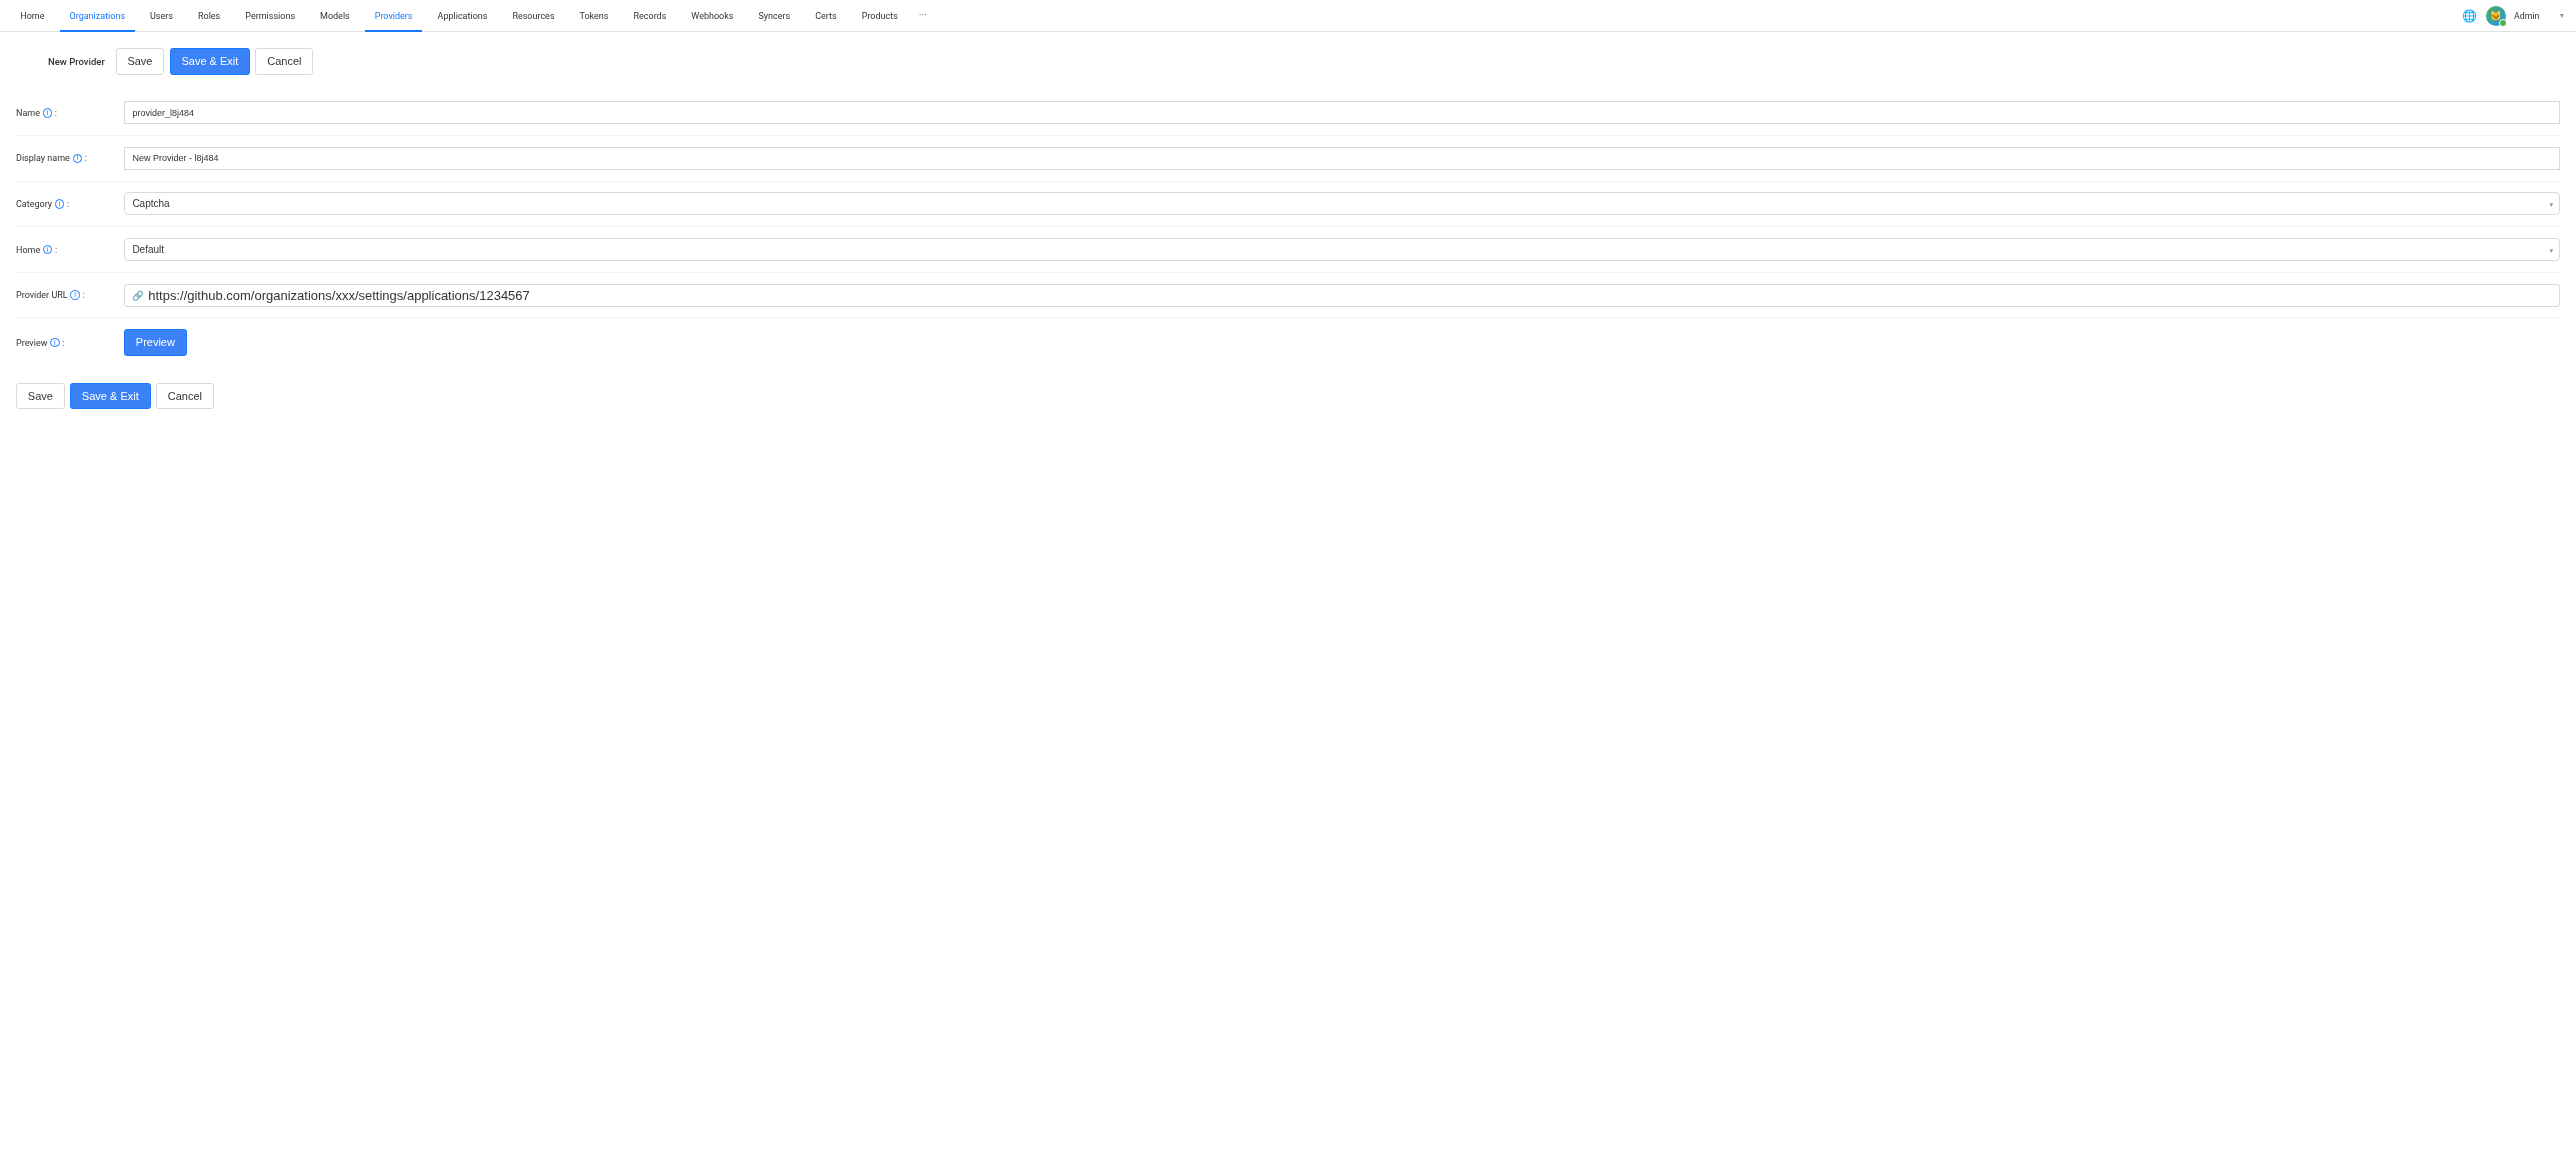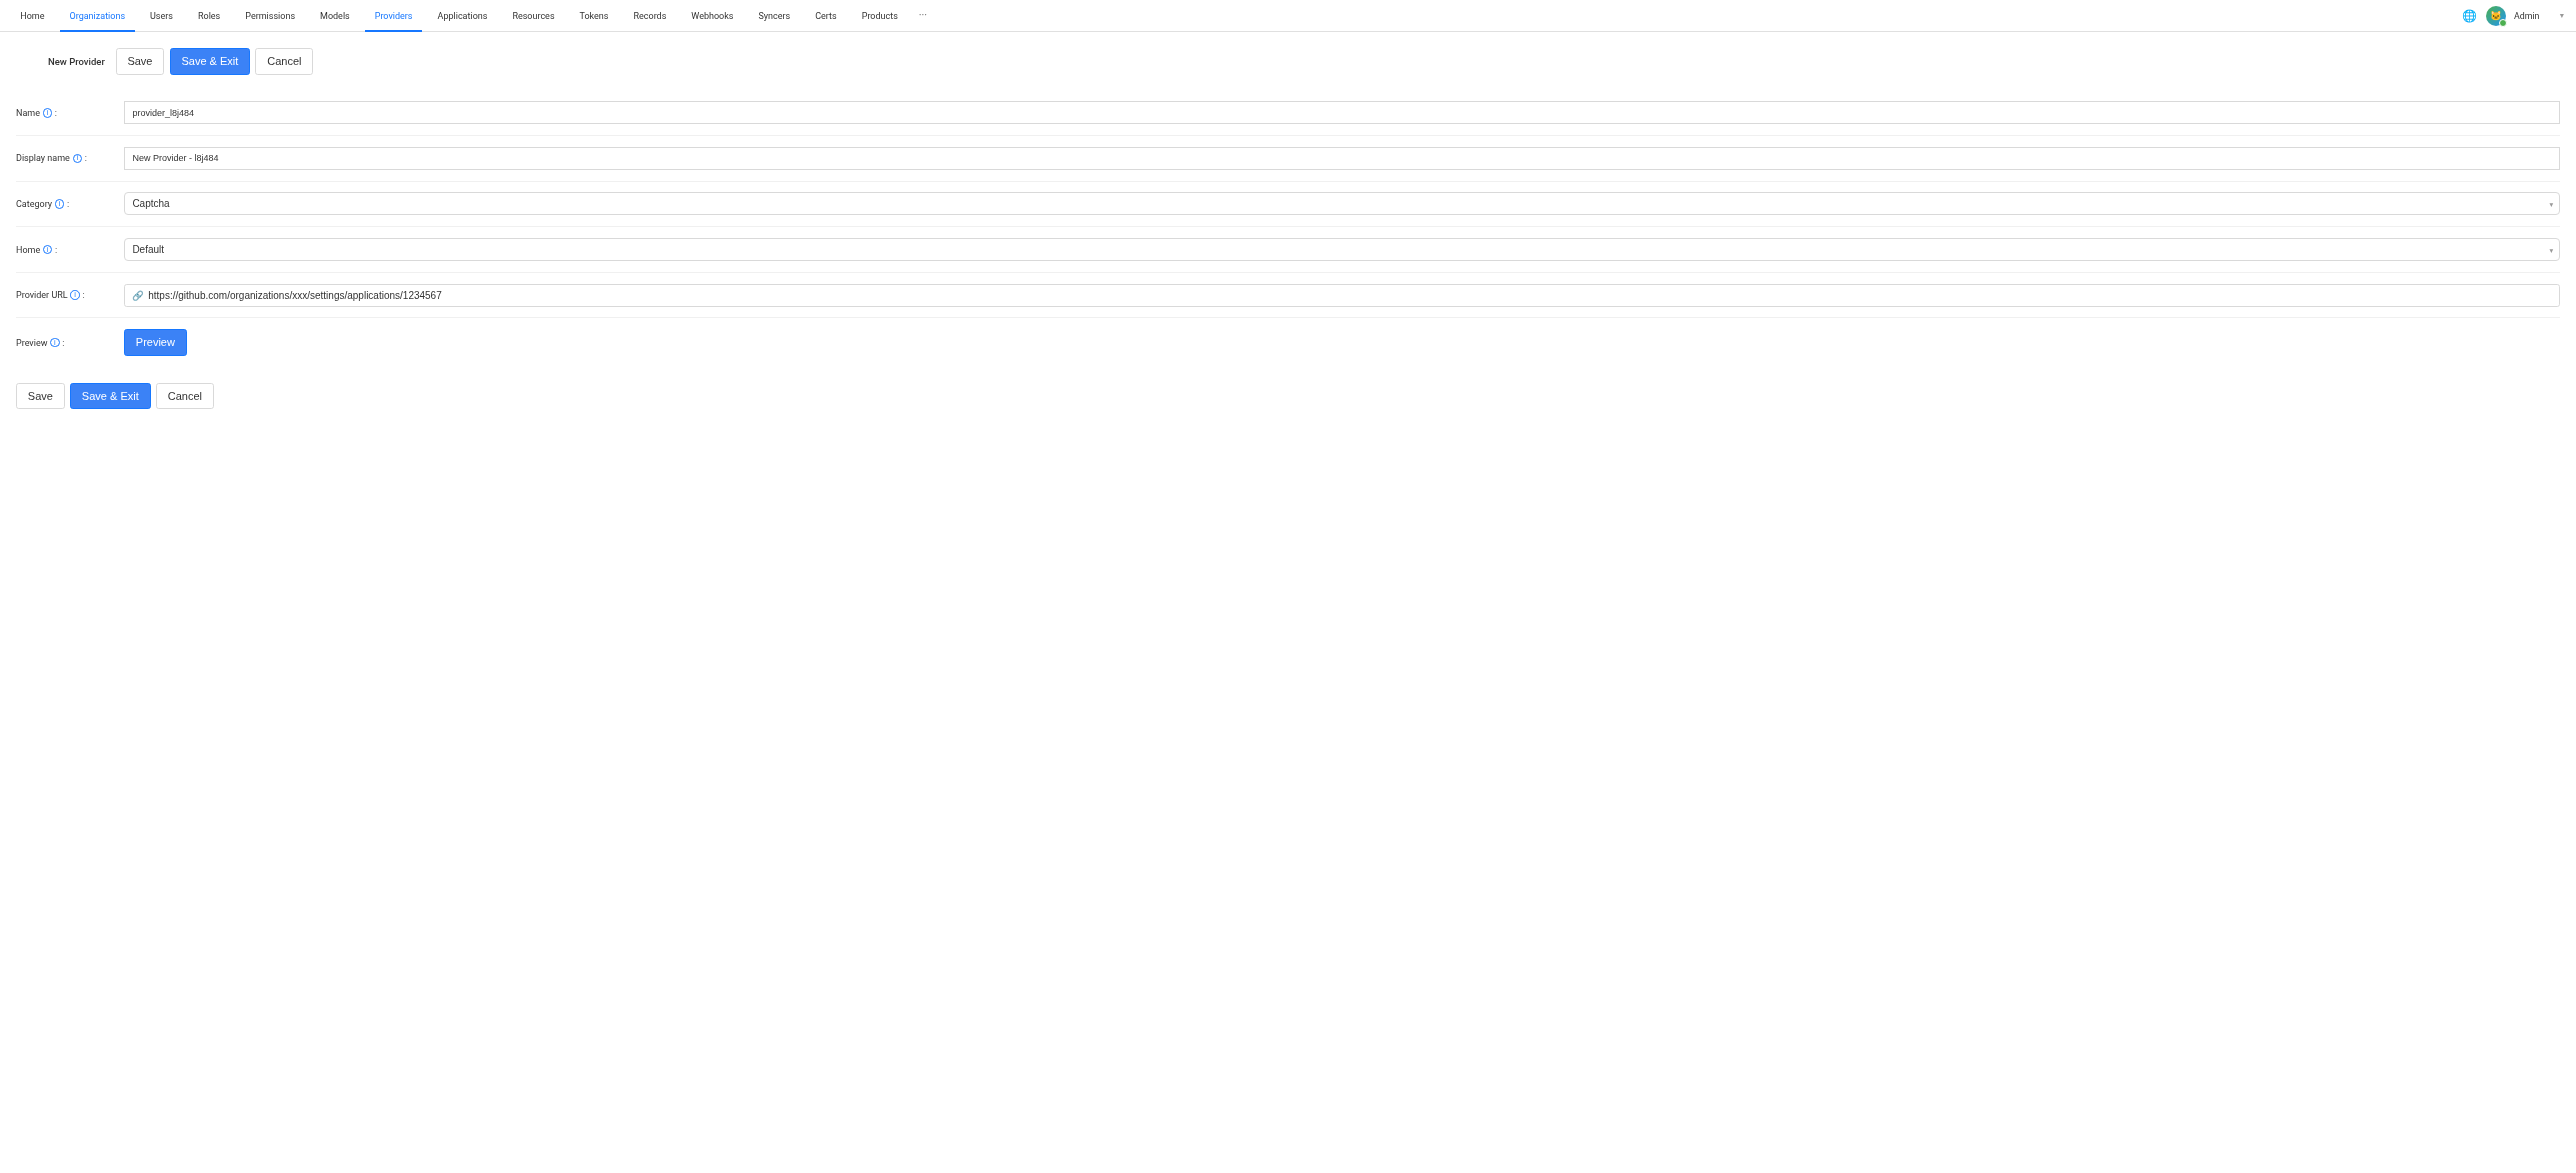--- a/index.html
+++ b/index.html
@@ -245,21 +245,21 @@
     .url-input-wrapper .link-icon {
       color: #999;
       font-size: 9.5px;
       flex-shrink: 0;
     }
 
     .url-input {
       border: none;
       outline: none;
       flex: 1;
-      font-size: 10px;
+      font-size: 13px;
       color: #333;
     }
 
     
     .bottom-toolbar {
       display: flex;
       align-items: center;
       gap: 5.4px;
       margin-top: 16px;
     }

